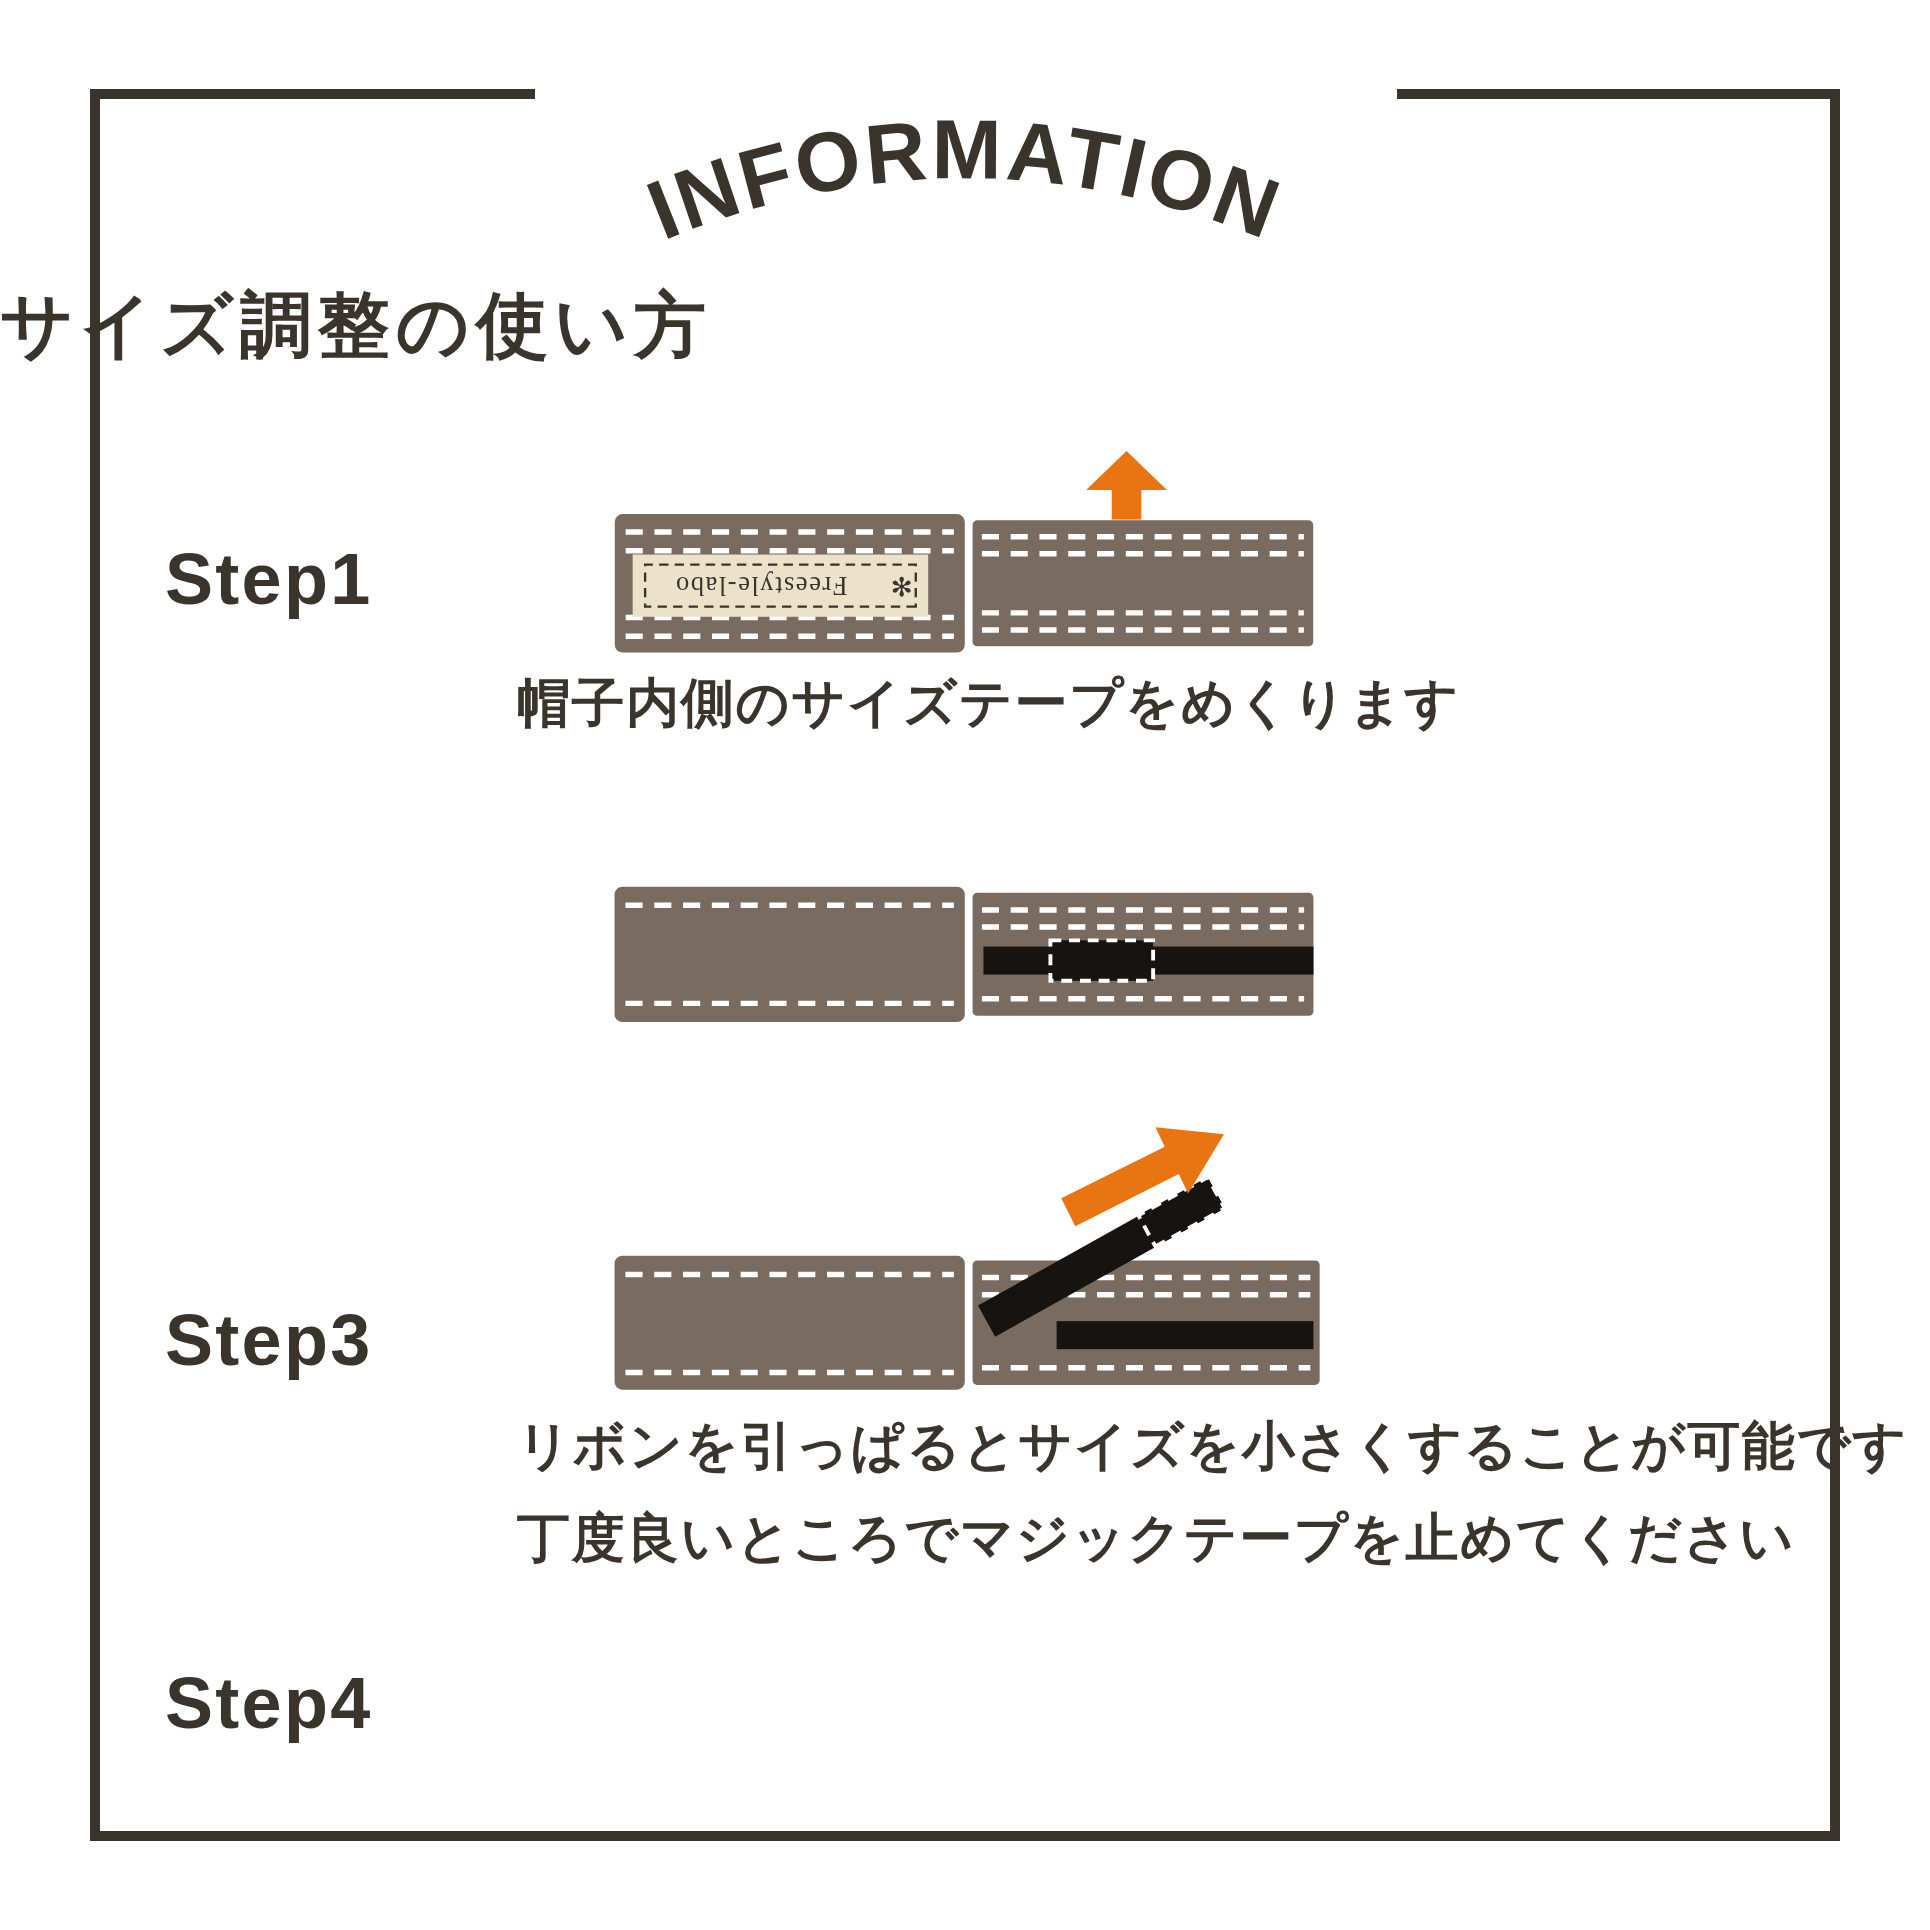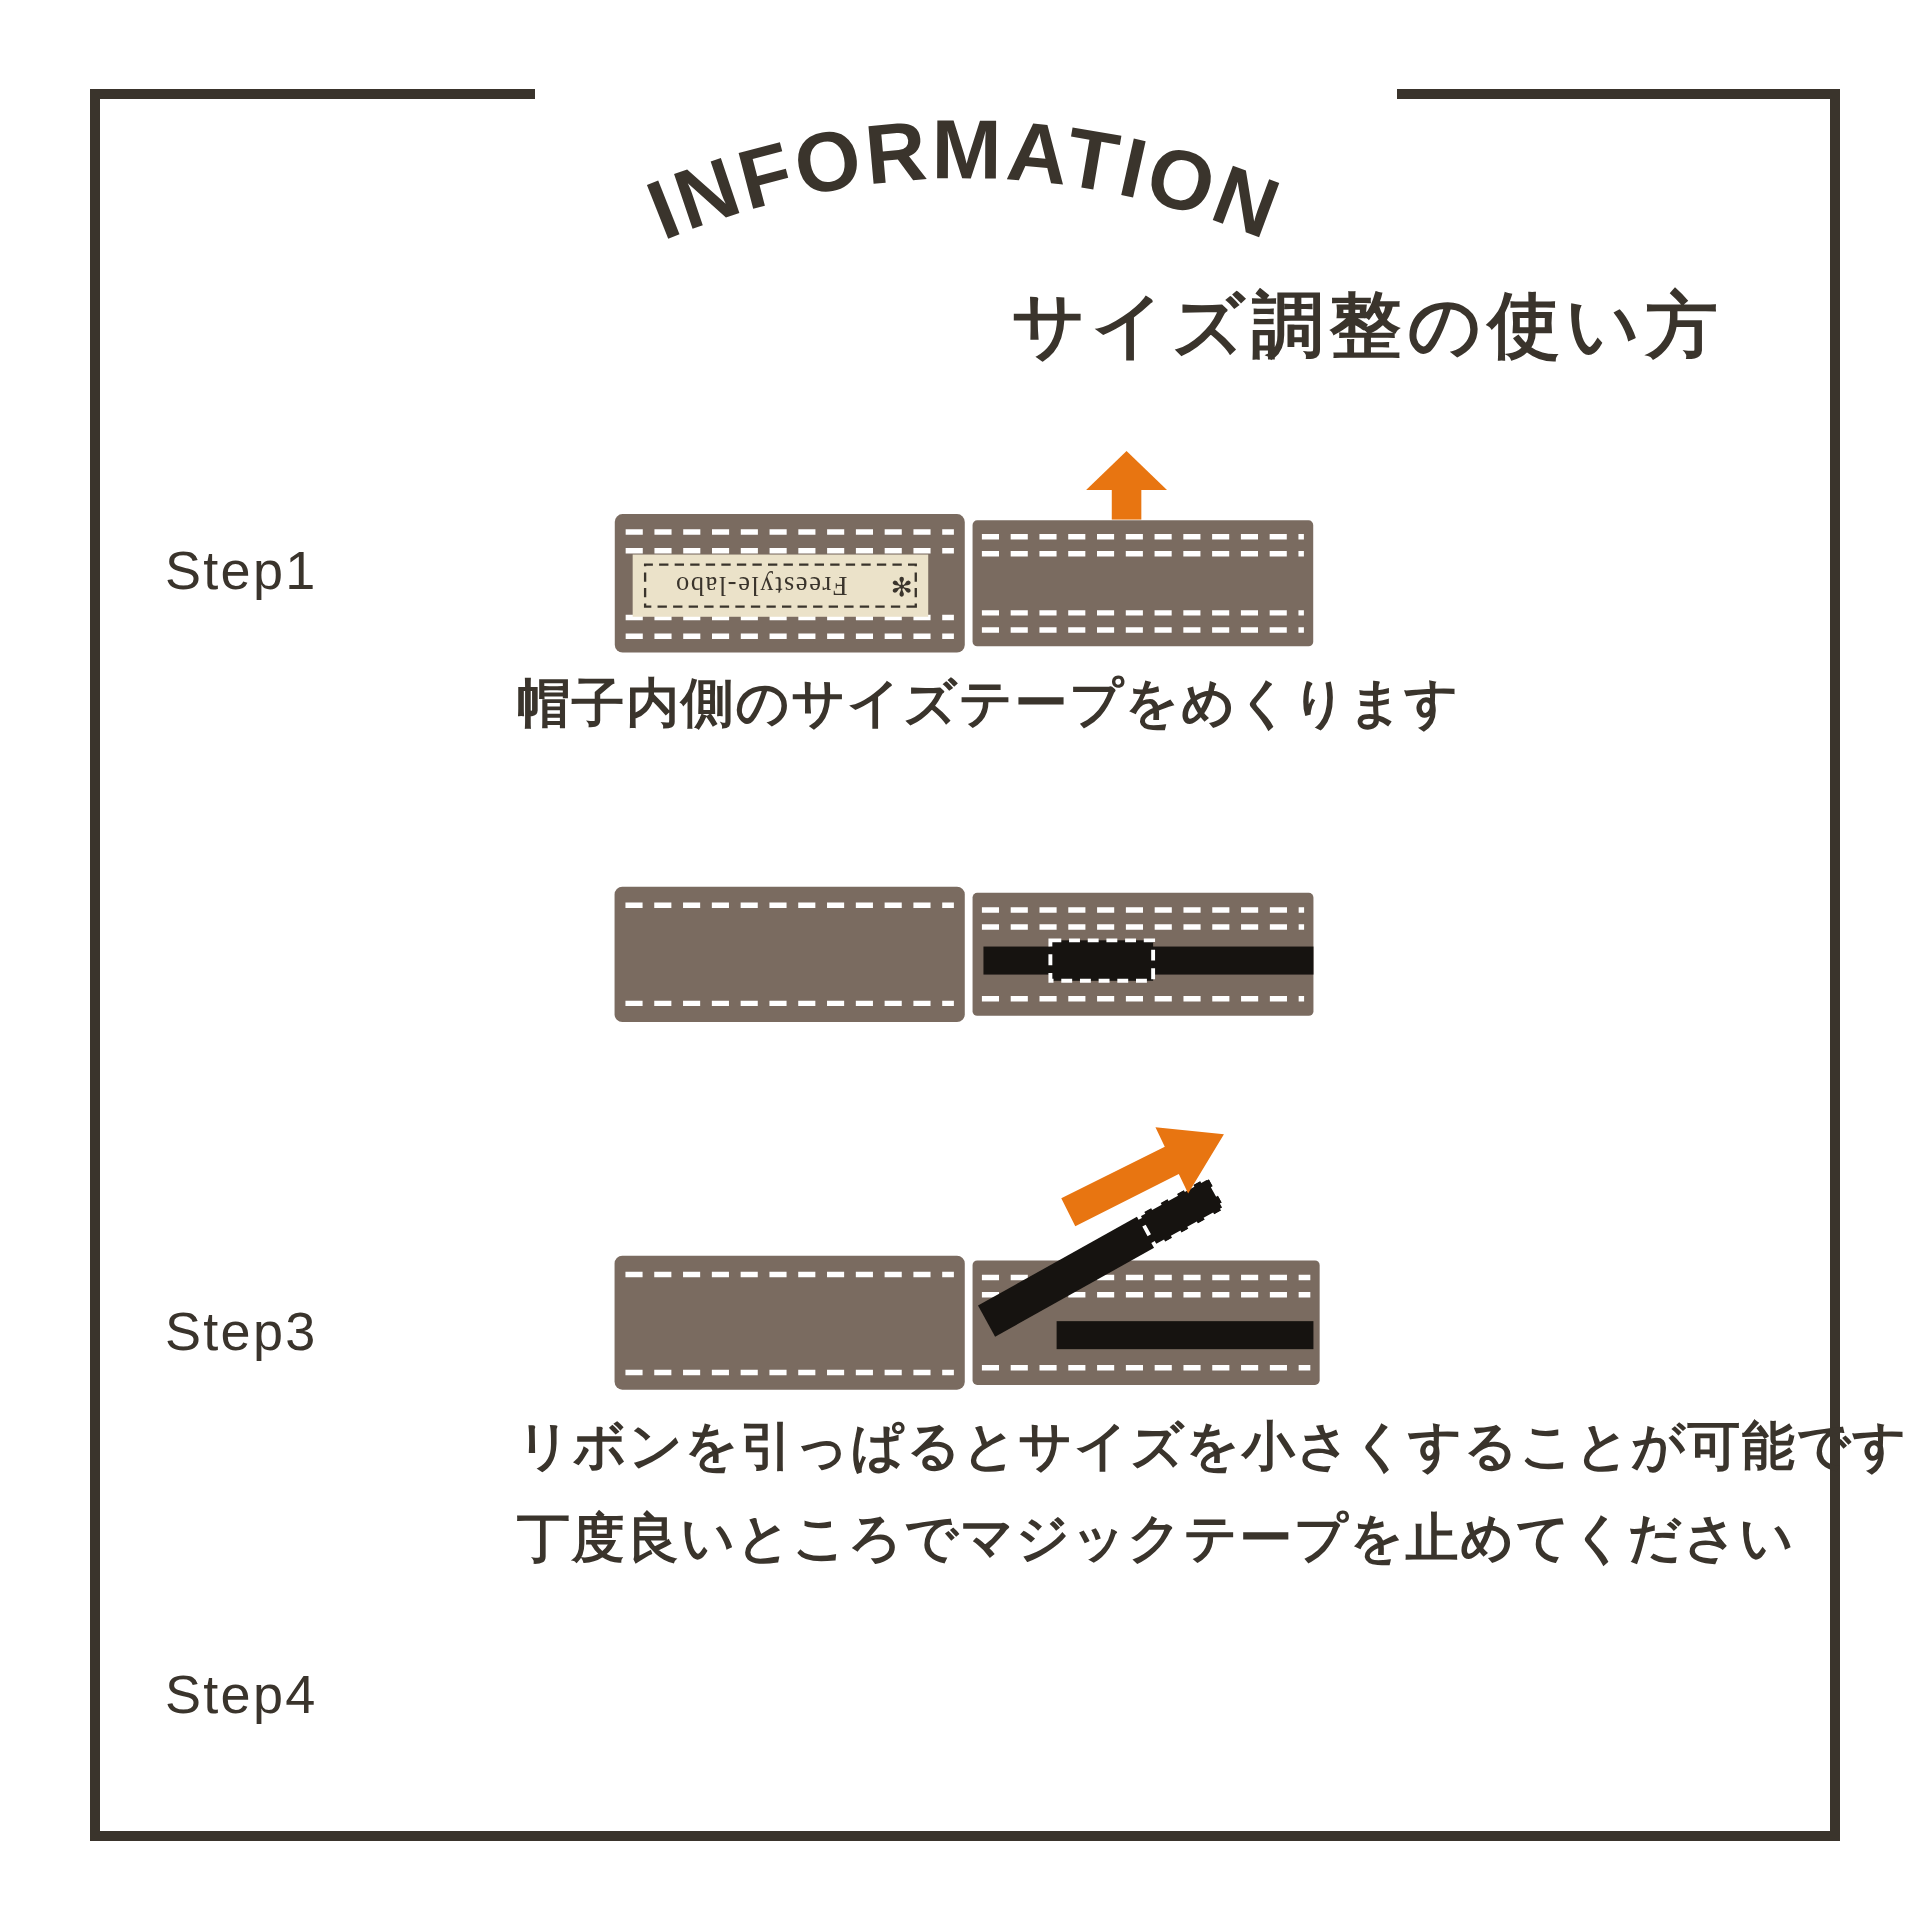--- a/index.html
+++ b/index.html
@@ -21,26 +21,26 @@
     position:absolute; left:535px; top:73px; width:862px; height:44px;
     background:#ffffff;
   }
   .arch-svg { position:absolute; left:0; top:0; width:1930px; height:335px; }
   .arch-text {
     font-family:"Liberation Sans","DejaVu Sans",sans-serif;
     font-weight:bold; font-size:108px; letter-spacing:4px;
     fill:var(--ink,#3a342c);
   }
   .subtitle {
-    position:absolute; left:0; top:286px; width:1724px; text-align:right;
+    position:absolute; left:0; top:286px; width:1724px; text-align:left;
     font-size:72px; font-weight:bold; letter-spacing:6.2px; line-height:1.1;
     white-space:nowrap;
   }
   .step-label {
-    position:absolute; left:165px; font-size:54px; font-weight:normal;
+    position:absolute; left:165px; font-size:72px; font-weight:bold;
     letter-spacing:2.3px; line-height:1; white-space:nowrap;
   }
   .caption {
     position:absolute; font-size:53px; font-weight:bold; letter-spacing:1.6px;
     line-height:1.2; white-space:nowrap;font-family:Liberation Serif, serif;
   }
   .illus { position:absolute; }
   .band   { fill:var(--band,#7a6b60); }
   .stitch { fill:none; stroke:#ffffff; stroke-width:7; stroke-dasharray:22 15; stroke-linecap:butt; }
   .arrow  { fill:var(--accent-orange,#e87511); }

